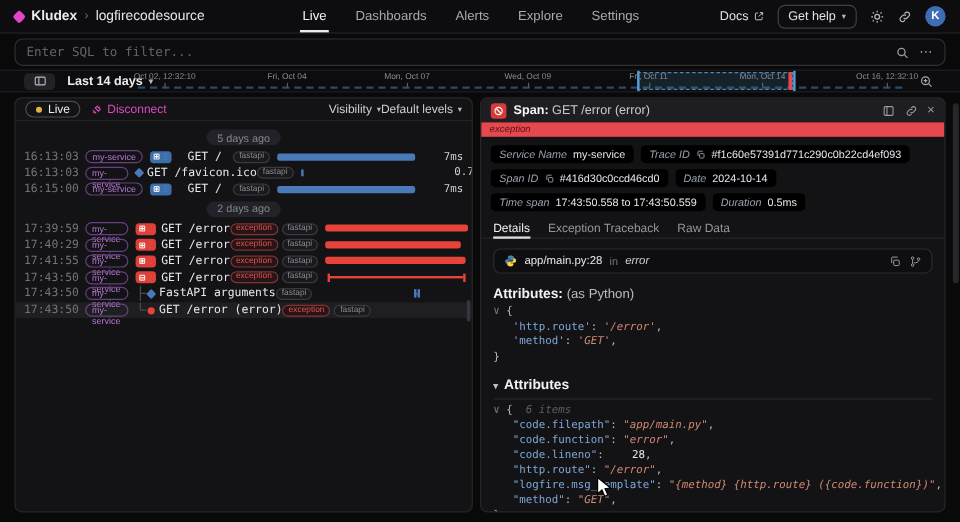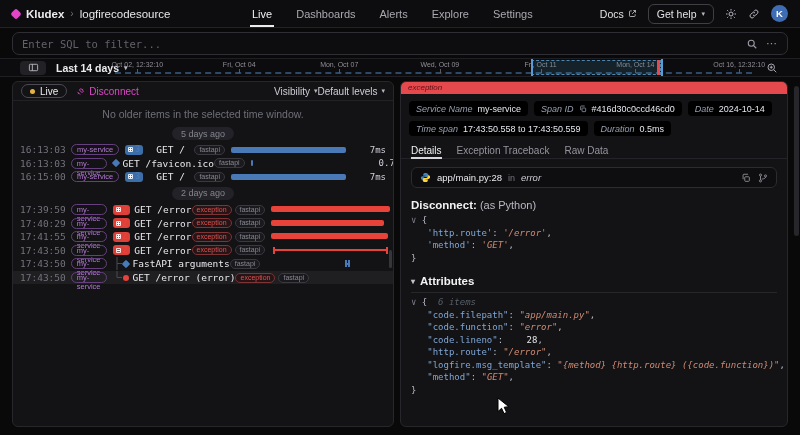--- a/index.html
+++ b/index.html
@@ -231,21 +231,20 @@
         <span class="ddl">
           <span>Visibility</span>
           <span class="caret">▾</span>
         </span>
         <span class="ddl">
           <span>Default levels</span>
           <span class="caret">▾</span>
         </span>
       </span>
     </div>
-    <div class="empty">No older items in the selected time window.</div>
     <div class="rows">
         <span class="agochip">5 days ago</span>
         <div class="trow">
           <span class="time">16:13:03</span>
           <span class="svc">my-service</span>
           <span class="marker">
             <span class="badge blue">
               <span class="sq plus"></span>
               <span>3</span>
             </span>
@@ -405,25 +404,55 @@
             <span class="tag exception">exception</span>
             <span class="tag fastapi">fastapi</span>
           </span>
           <span class="trackcell"></span>
         </div>
       </div>
     <div class="lscroll"></div>
   </div>
 
   <div class="panel right">
+    <div class="dheader">
+      <span class="erricon">
+        <svg width="9" height="9" viewBox="0 0 24 24" fill="none" stroke="#fff" stroke-width="2.6">
+            <circle cx="12" cy="12" r="8"></circle>
+            <path d="M6.5 6.5l11 11"></path>
+          </svg>
+      </span>
+      <span class="dtitle"><b>Span:</b><span> GET /error (error)</span></span>
+      <span class="dh-icons">
+        <svg width="11" height="11" viewBox="0 0 24 24" fill="none" stroke="#9a9aa0" stroke-width="2">
+            <rect x="4" y="4" width="16" height="16" rx="2"></rect>
+            <path d="M9 4v16"></path>
+          </svg>
+        <svg width="11" height="11" viewBox="0 0 24 24" fill="none" stroke="#9a9aa0" stroke-width="2">
+            <path d="M10 14a4 4 0 0 0 5.7 0l3-3a4 4 0 1 0-5.7-5.7L11.5 6.8"></path>
+            <path d="M14 10a4 4 0 0 0-5.7 0l-3 3a4 4 0 1 0 5.7 5.7l1.5-1.5"></path>
+          </svg>
+        <span class="closex">×</span>
+      </span>
+    </div>
     <div class="banner">exception</div>
     <div class="fields">
         <span class="fpill">
           <span class="flabel">Service Name</span>
           <span class="fval">my-service</span>
+        </span>
+        <span class="fpill">
+          <span class="flabel">Trace ID</span>
+          <span class="fcopy">
+            <svg width="8" height="8" viewBox="0 0 24 24" fill="none" stroke="#8f98a8" stroke-width="2.4">
+              <rect x="9" y="9" width="11" height="11" rx="2"></rect>
+              <path d="M5 15V5a2 2 0 0 1 2-2h10"></path>
+            </svg>
+          </span>
+          <span class="fval">#f1c60e57391d771c290c0b22cd4ef093</span>
         </span>
         <span class="fpill">
           <span class="flabel">Span ID</span>
           <span class="fcopy">
             <svg width="8" height="8" viewBox="0 0 24 24" fill="none" stroke="#8f98a8" stroke-width="2.4">
               <rect x="9" y="9" width="11" height="11" rx="2"></rect>
               <path d="M5 15V5a2 2 0 0 1 2-2h10"></path>
             </svg>
           </span>
           <span class="fval">#416d30c0ccd46cd0</span>
@@ -461,21 +490,21 @@
               <path d="M5 15V5a2 2 0 0 1 2-2h10"></path>
             </svg>
           <svg width="10" height="10" viewBox="0 0 24 24" fill="none" stroke="#9a9aa2" stroke-width="2">
               <circle cx="6" cy="5" r="2.5"></circle>
               <circle cx="6" cy="19" r="2.5"></circle>
               <circle cx="18" cy="7" r="2.5"></circle>
               <path d="M6 7.5v9M18 9.5c0 3.5-4 5-9 5"></path>
             </svg>
         </span>
       </div>
-      <div class="argshead"><b>Disconnect:</b><span> (as Python)</span></div>
+      <div class="argshead"><b>Attributes:</b><span> (as Python)</span></div>
       <div class="codeblock"><div class="cline"><span class="tc">∨</span><span class="tp"> {</span></div><div class="cline"><span class="tp">   </span><span class="tk">'http.route'</span><span class="tp">: </span><span class="ts">'/error'</span><span class="tp">,</span></div><div class="cline"><span class="tp">   </span><span class="tk">'method'</span><span class="tp">: </span><span class="ts">'GET'</span><span class="tp">,</span></div><div class="cline"><span class="tp">}</span></div></div>
       <div class="attrhead">
           <span class="caret">▾</span>
           <span>Attributes</span>
         </div>
       <hr class="attr-hr">
       <div class="codeblock"><div class="cline"><span class="tc">∨</span><span class="tp"> {  </span><span class="td">6 items</span></div><div class="cline"><span class="tp">   </span><span class="tk">"code.filepath"</span><span class="tp">: </span><span class="ts">"app/main.py"</span><span class="tp">,</span></div><div class="cline"><span class="tp">   </span><span class="tk">"code.function"</span><span class="tp">: </span><span class="ts">"error"</span><span class="tp">,</span></div><div class="cline"><span class="tp">   </span><span class="tk">"code.lineno"</span><span class="tp">: </span><span class="tn">28</span><span class="tp">,</span></div><div class="cline"><span class="tp">   </span><span class="tk">"http.route"</span><span class="tp">: </span><span class="ts">"/error"</span><span class="tp">,</span></div><div class="cline"><span class="tp">   </span><span class="tk">"logfire.msg_template"</span><span class="tp">: </span><span class="ts">"{method} {http.route} ({code.function})"</span><span class="tp">,</span></div><div class="cline"><span class="tp">   </span><span class="tk">"method"</span><span class="tp">: </span><span class="ts">"GET"</span><span class="tp">,</span></div><div class="cline"><span class="tp">}</span></div></div>
     </div>
   </div>
 </div>

